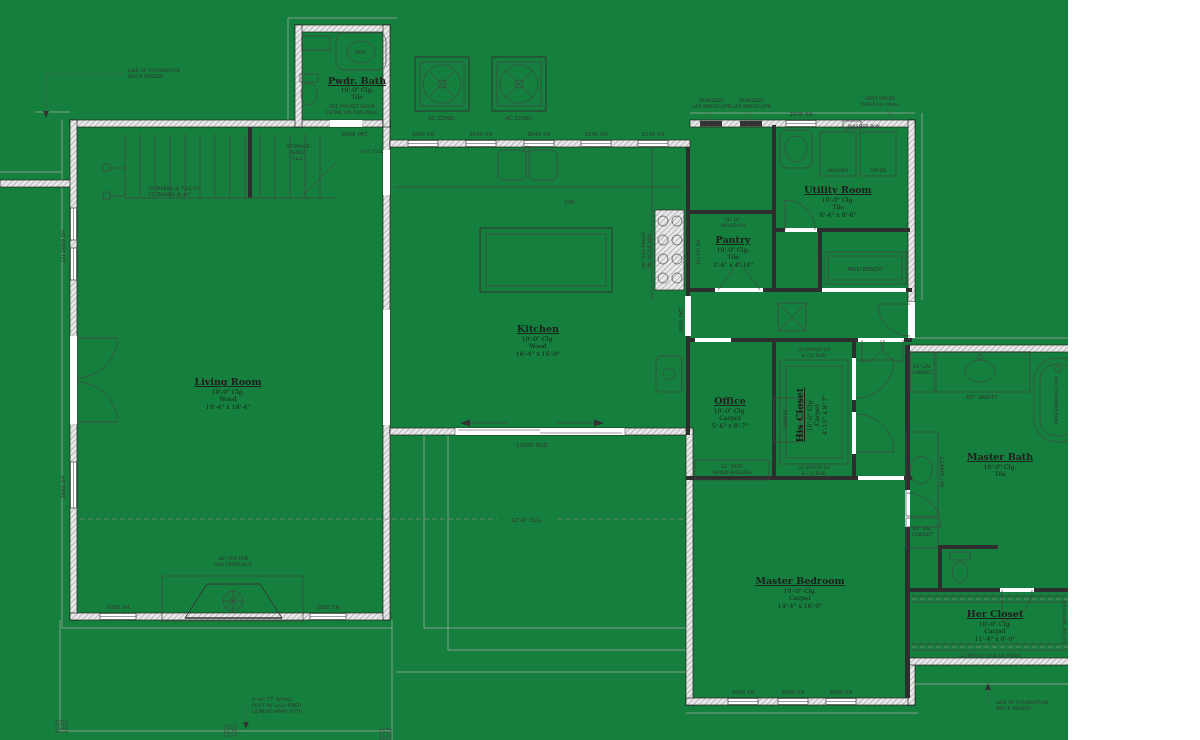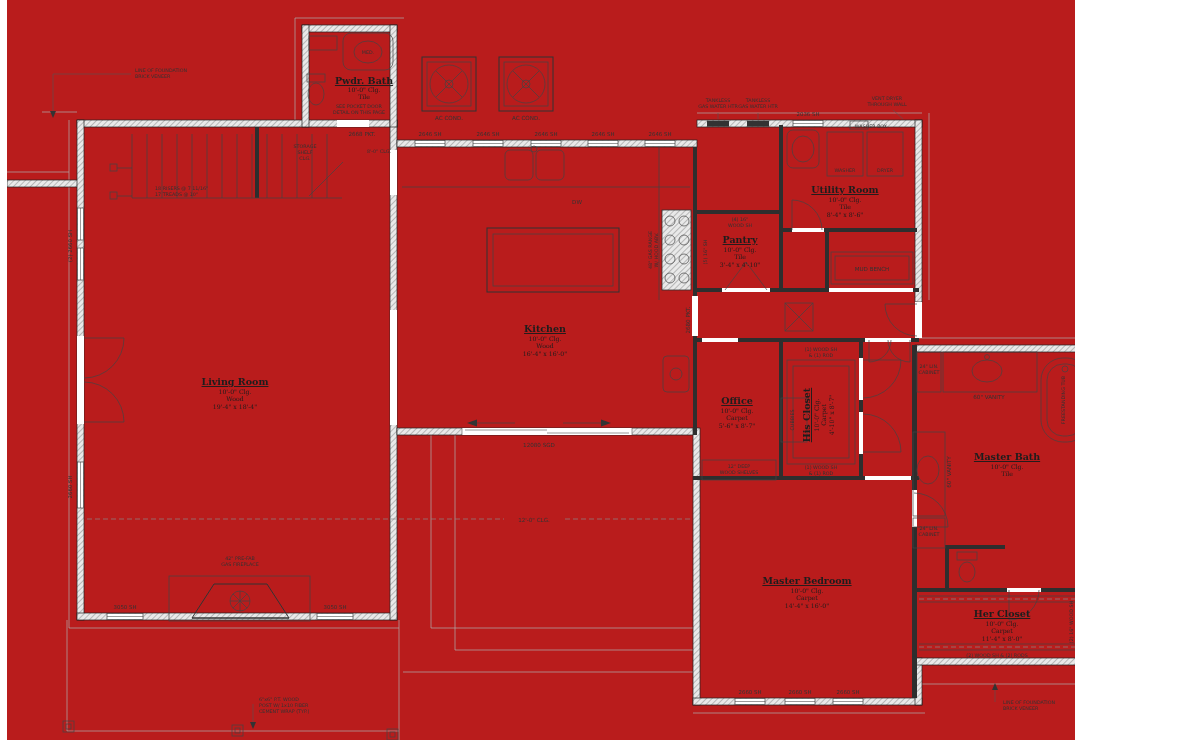--- a/index.html
+++ b/index.html
@@ -1,16 +1,16 @@
 <!DOCTYPE html>
 <html><head>
 <meta charset="utf-8">
 <style>
   html,body{margin:0;padding:0;background:#fff;}
-  #plan-wrap{position:relative;width:1068px;height:740px;background:#b91c1c;overflow:hidden;margin-left:7px;}
+  #plan-wrap{position:relative;width:1068px;height:740px;background:#15803d;overflow:hidden;}
   svg{display:block;}
   svg text{font-family:"DejaVu Sans",sans-serif;fill:#1d1d1d;}
   .rname{font-family:"DejaVu Serif",serif;font-weight:bold;font-size:9.5px;text-decoration:underline;}
   .rsub{font-family:"DejaVu Serif",serif;font-size:6.2px;}
   .ann{font-size:5.6px;fill:#333;}
   .ann4{font-size:4.8px;fill:#333;}
   .wlabel{font-size:5.4px;fill:#333;}
   .wx{fill:url(#hatch);stroke:#222;stroke-width:0.7;}
   .iw{fill:#2e2e2e;stroke:none;}
   .gap{fill:#fff;stroke:none;}

